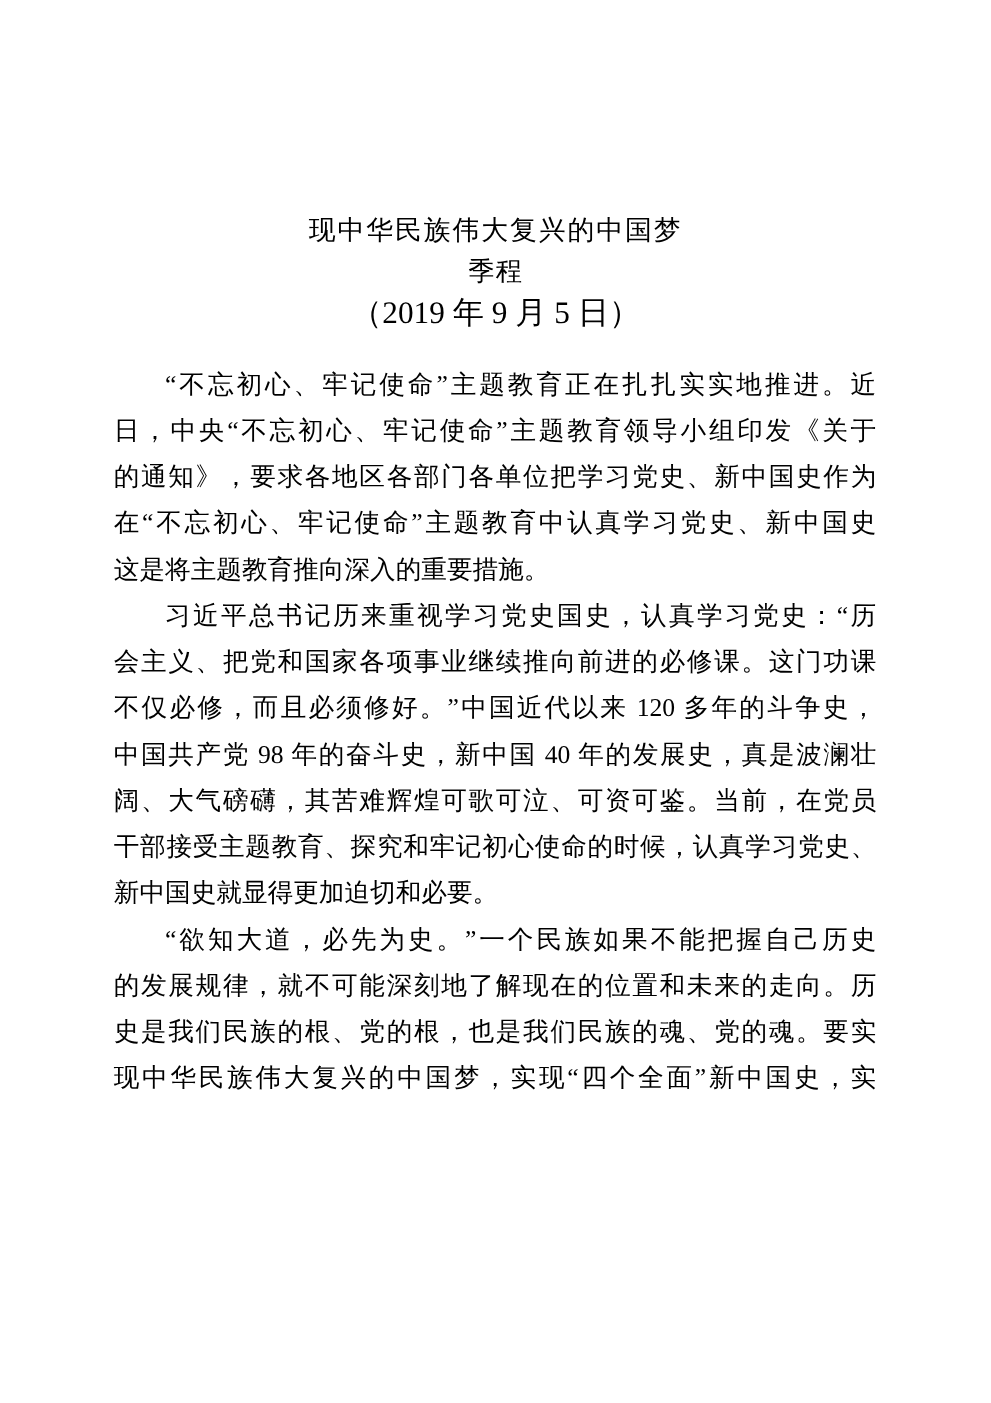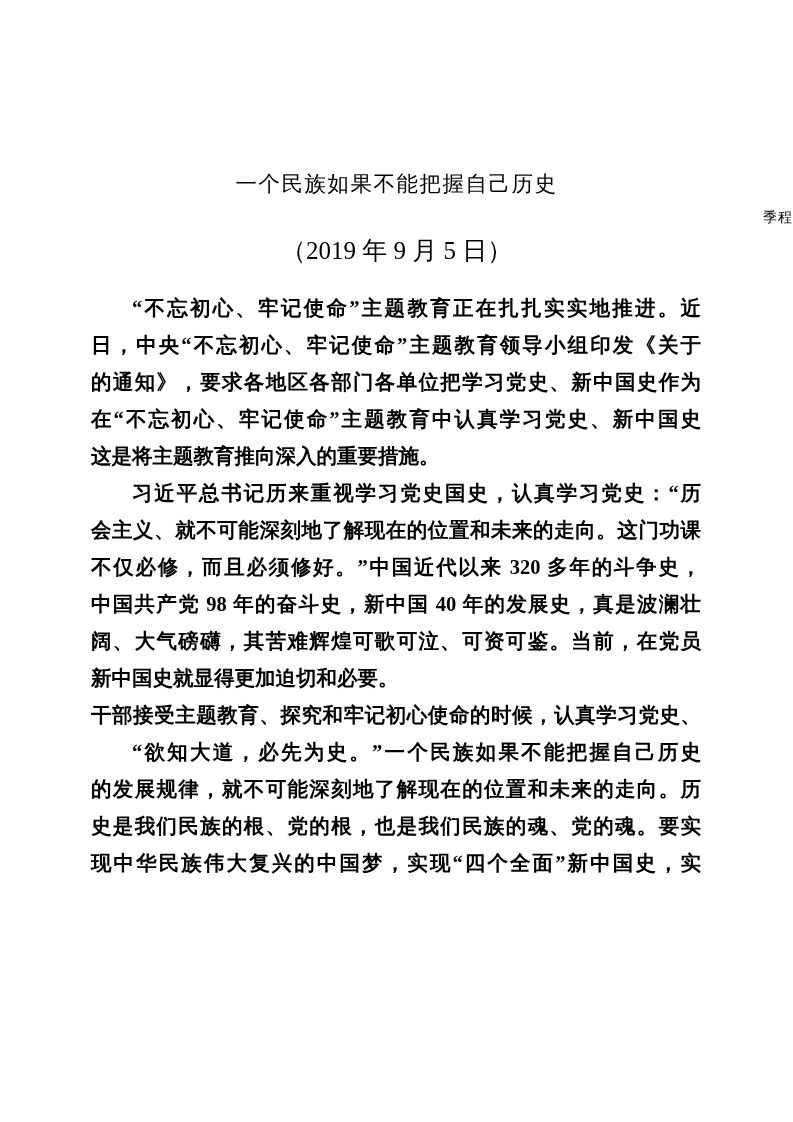--- a/index.html
+++ b/index.html
@@ -17,70 +17,68 @@
     padding-top: 168px;
     text-align: center;
   }
   .title {
     font-size: 21.5px;
     line-height: 33px;
     letter-spacing: 1.5px;
     font-weight: normal;
   }
   .author {
-    font-size: 14px;
+    font-size: 21px;
     line-height: 33px;
     letter-spacing: 1px;
-    text-align: right;
   }
   .docdate {
     font-size: 25px;
     line-height: 33px;
   }
   .doc-body {
     margin: 23px 92px 0 91px;
-    font-weight: bold;
   }
   .paragraph { margin: 0; }
   .line {
     font-size: 20.5px;
     line-height: 37px;
     text-align: justify;
     text-align-last: justify;
     text-justify: inter-ideograph;
     white-space: normal;
   }
   .line.indent { text-indent: 2em; }
   .line.para-last { text-align-last: left; }
 </style>
 </head>
 <body style="background: rgb(255, 255, 255);">
 
 <div class="page" style="color: rgb(0, 0, 0);">
   <div class="heading">
-    <div class="title">一个民族如果不能把握自己历史</div>
+    <div class="title">现中华民族伟大复兴的中国梦</div>
     <div class="author">季程</div>
     <div class="docdate">（2019 年 9 月 5 日）</div>
   </div>
   <div class="doc-body" id="doc-body">
       <div class="paragraph">
         <div class="line indent">“不忘初心、牢记使命”主题教育正在扎扎实实地推进。近</div>
         <div class="line">日，中央“不忘初心、牢记使命”主题教育领导小组印发《关于</div>
         <div class="line">的通知》，要求各地区各部门各单位把学习党史、新中国史作为</div>
         <div class="line">在“不忘初心、牢记使命”主题教育中认真学习党史、新中国史</div>
         <div class="line para-last">这是将主题教育推向深入的重要措施。</div>
       </div>
       <div class="paragraph">
         <div class="line indent">习近平总书记历来重视学习党史国史，认真学习党史：“历</div>
-        <div class="line">会主义、就不可能深刻地了解现在的位置和未来的走向。这门功课</div>
-        <div class="line">不仅必修，而且必须修好。”中国近代以来 320 多年的斗争史，</div>
+        <div class="line">会主义、把党和国家各项事业继续推向前进的必修课。这门功课</div>
+        <div class="line">不仅必修，而且必须修好。”中国近代以来 120 多年的斗争史，</div>
         <div class="line">中国共产党 98 年的奋斗史，新中国 40 年的发展史，真是波澜壮</div>
         <div class="line">阔、大气磅礴，其苦难辉煌可歌可泣、可资可鉴。当前，在党员</div>
+        <div class="line">干部接受主题教育、探究和牢记初心使命的时候，认真学习党史、</div>
         <div class="line para-last">新中国史就显得更加迫切和必要。</div>
-        <div class="line">干部接受主题教育、探究和牢记初心使命的时候，认真学习党史、</div>
       </div>
       <div class="paragraph">
         <div class="line indent">“欲知大道，必先为史。”一个民族如果不能把握自己历史</div>
         <div class="line">的发展规律，就不可能深刻地了解现在的位置和未来的走向。历</div>
         <div class="line">史是我们民族的根、党的根，也是我们民族的魂、党的魂。要实</div>
         <div class="line">现中华民族伟大复兴的中国梦，实现“四个全面”新中国史，实</div>
       </div>
     </div>
 </div>
 

